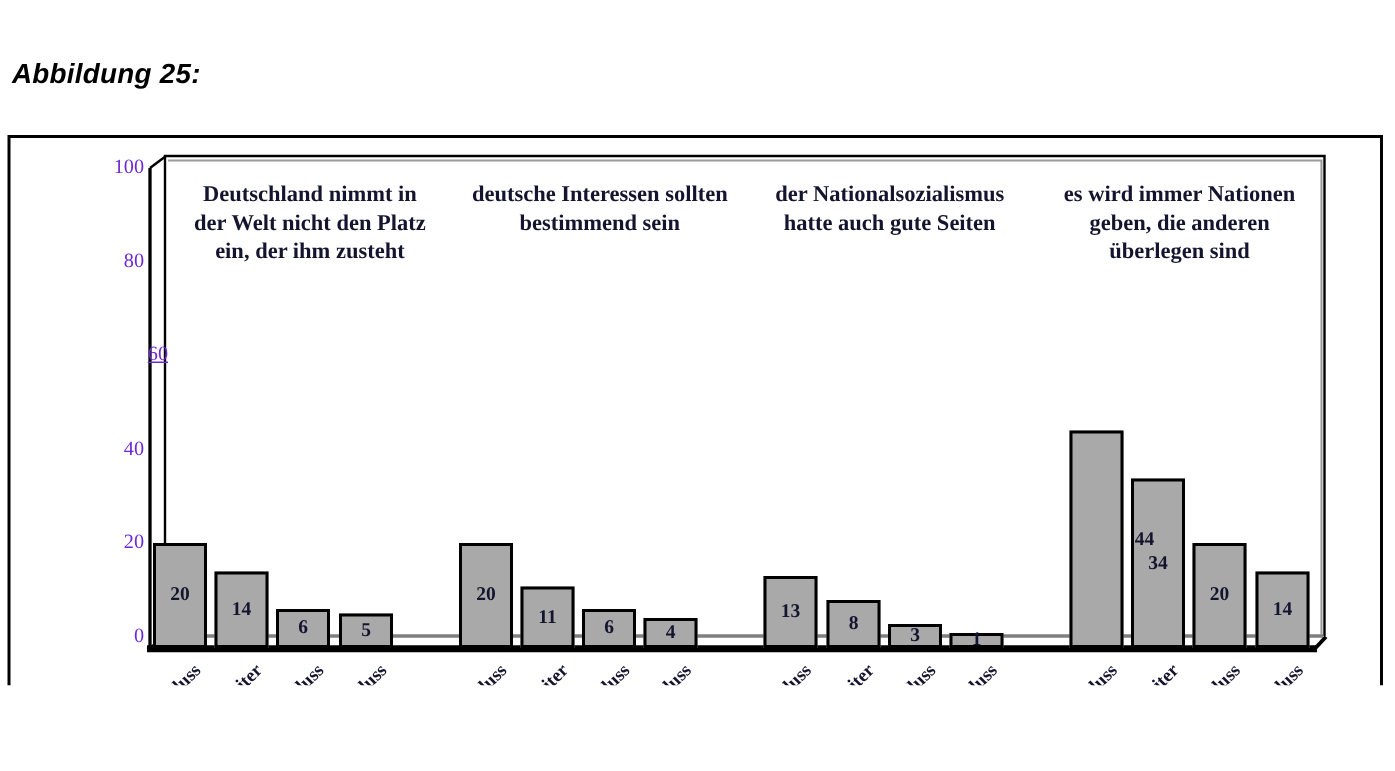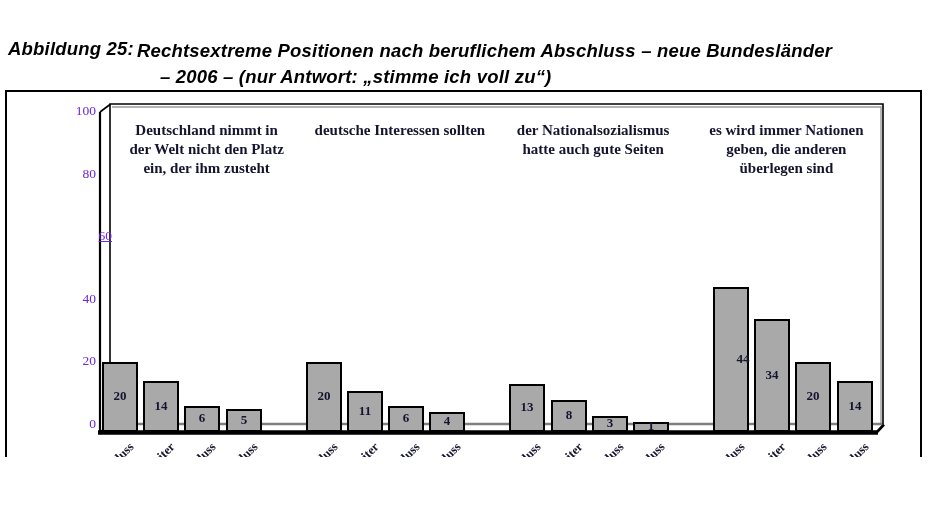--- a/index.html
+++ b/index.html
@@ -45,24 +45,20 @@
     white-space:nowrap;height:16px;line-height:16px;
   }
 </style>
 </head>
 <body>
 
 <div id="app">
 
   <div id="title">
     <div class="fig-label">Abbildung 25:</div>
-    <div>
-      <div class="tline">Rechtsextreme Positionen nach beruflichem Abschluss – neue Bundesländer</div>
-      <div class="tline tline2">– 2006 – (nur Antwort: „stimme ich voll zu“)</div>
-    </div>
   </div>
 
   <div id="frame"></div>
 
   <svg id="walls" viewBox="0 0 930 514" xmlns="http://www.w3.org/2000/svg">
 
     <path d="M110,391 L110,71 L883,71 L883,391" fill="none" stroke="#000" stroke-width="1.6"></path>
 
     <path d="M112,74 L881,74 L881,390" fill="none" stroke="#9a9a9a" stroke-width="1.4"></path>
 
@@ -96,20 +92,21 @@
       <div class="bar-value" style="left: 143px; width: 36px; top: 364.5px;">14</div>
       <div class="xlabel" style="left: 17px; top: 406px;">Facharbeiter</div>
       <div class="bar" style="left: 184px; top: 373px; width: 36px; height: 26px; background: rgb(169, 169, 169); border-color: rgb(0, 0, 0);"></div>
       <div class="bar-value" style="left: 184px; width: 36px; top: 377px;">6</div>
       <div class="xlabel" style="left: 58px; top: 406px;">Fachschulabschluss</div>
       <div class="bar" style="left: 226px; top: 376px; width: 36px; height: 23px; background: rgb(169, 169, 169); border-color: rgb(0, 0, 0);"></div>
       <div class="bar-value" style="left: 226px; width: 36px; top: 378.5px;">5</div>
       <div class="xlabel" style="left: 100px; top: 406px;">Hochschulabschluss</div>
       <div class="group-statement" style="left: 299.875px; top: 88px;">
         <div>deutsche Interessen sollten</div>
+        <div>bestimmend sein</div>
       </div>
       <div class="bar" style="left: 306px; top: 329px; width: 36px; height: 70px; background: rgb(169, 169, 169); border-color: rgb(0, 0, 0);"></div>
       <div class="bar-value" style="left: 306px; width: 36px; top: 355px;">20</div>
       <div class="xlabel" style="left: 180px; top: 406px;">ohne Abschluss</div>
       <div class="bar" style="left: 347px; top: 358px; width: 36px; height: 41px; background: rgb(169, 169, 169); border-color: rgb(0, 0, 0);"></div>
       <div class="bar-value" style="left: 347px; width: 36px; top: 369.5px;">11</div>
       <div class="xlabel" style="left: 221px; top: 406px;">Facharbeiter</div>
       <div class="bar" style="left: 388px; top: 373px; width: 36px; height: 26px; background: rgb(169, 169, 169); border-color: rgb(0, 0, 0);"></div>
       <div class="bar-value" style="left: 388px; width: 36px; top: 377px;">6</div>
       <div class="xlabel" style="left: 262px; top: 406px;">Fachschulabschluss</div>
@@ -131,21 +128,21 @@
       <div class="xlabel" style="left: 466px; top: 406px;">Fachschulabschluss</div>
       <div class="bar" style="left: 633px; top: 389px; width: 36px; height: 10px; background: rgb(169, 169, 169); border-color: rgb(0, 0, 0);"></div>
       <div class="bar-value" style="left: 633px; width: 36px; top: 385px;">1</div>
       <div class="xlabel" style="left: 507px; top: 406px;">Hochschulabschluss</div>
       <div class="group-statement" style="left: 686.375px; top: 88px;">
         <div>es wird immer Nationen</div>
         <div>geben, die anderen</div>
         <div>überlegen sind</div>
       </div>
       <div class="bar" style="left: 713px; top: 254px; width: 36px; height: 145px; background: rgb(169, 169, 169); border-color: rgb(0, 0, 0);"></div>
-      <div class="bar-value" style="left: 725px; width: 36px; top: 317.5px;">44</div>
+      <div class="bar-value" style="left: 745px; width: 36px; top: 317.5px;">44</div>
       <div class="xlabel" style="left: 587px; top: 406px;">ohne Abschluss</div>
       <div class="bar" style="left: 754px; top: 286px; width: 36px; height: 113px; background: rgb(169, 169, 169); border-color: rgb(0, 0, 0);"></div>
       <div class="bar-value" style="left: 754px; width: 36px; top: 333.5px;">34</div>
       <div class="xlabel" style="left: 628px; top: 406px;">Facharbeiter</div>
       <div class="bar" style="left: 795px; top: 329px; width: 36px; height: 70px; background: rgb(169, 169, 169); border-color: rgb(0, 0, 0);"></div>
       <div class="bar-value" style="left: 795px; width: 36px; top: 355px;">20</div>
       <div class="xlabel" style="left: 669px; top: 406px;">Fachschulabschluss</div>
       <div class="bar" style="left: 837px; top: 348px; width: 36px; height: 51px; background: rgb(169, 169, 169); border-color: rgb(0, 0, 0);"></div>
       <div class="bar-value" style="left: 837px; width: 36px; top: 364.5px;">14</div>
       <div class="xlabel" style="left: 711px; top: 406px;">Hochschulabschluss</div>

